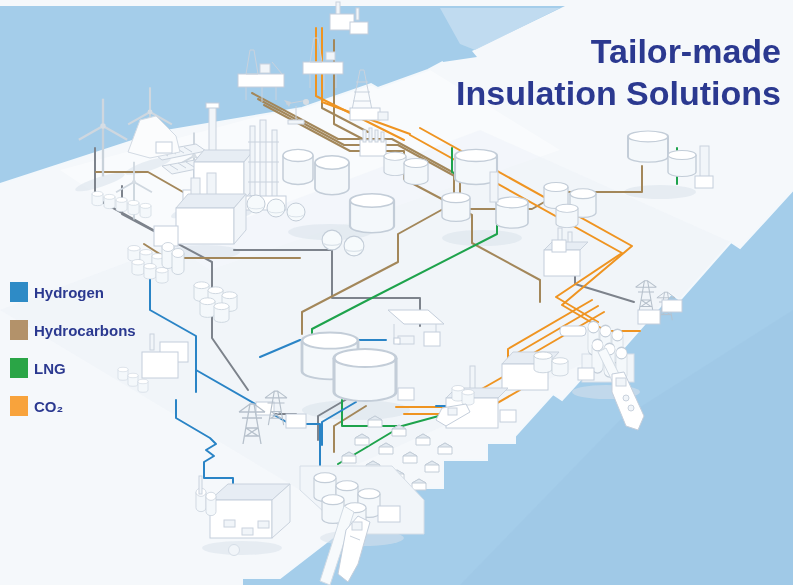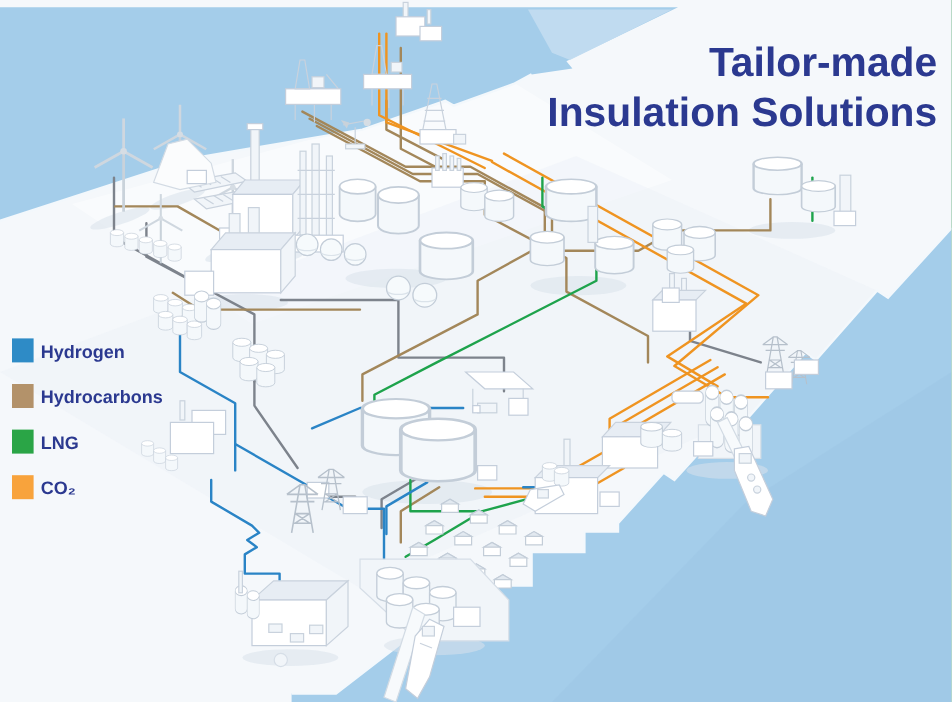--- a/index.html
+++ b/index.html
@@ -1,17 +1,17 @@
 <!DOCTYPE html>
 <html><head>
 <meta charset="utf-8">
 <style>
   html,body{margin:0;padding:0;background:#ffffff;}
   #stage{position:relative;width:793px;height:585px;overflow:hidden;
-         font-family:"Liberation Sans", sans-serif;background:#15803d;}
+         font-family:"Liberation Sans", sans-serif;background:#a3a3a3;}
   svg{display:block;}
   .t-navy{fill:#2b3990;}
   .title-line{font-family:"Liberation Sans", sans-serif;font-weight:700;}
   .legend-label{font-family:"Liberation Sans", sans-serif;font-weight:700;font-size:15px;}
   .bld{fill:#ffffff;stroke:#c4cedb;stroke-width:1;}
   .bld2{fill:#f1f5f9;stroke:#c9d2dd;stroke-width:1;}
   .roof{fill:#e7edf4;stroke:#c9d2dd;stroke-width:1;}
   .frame{fill:none;stroke:#c9d2dd;stroke-width:1;}
   .sh{fill:#d9e2eb;opacity:.55;}
   .pad{fill:#f1f5f9;stroke:#d6dee7;stroke-width:1;}

